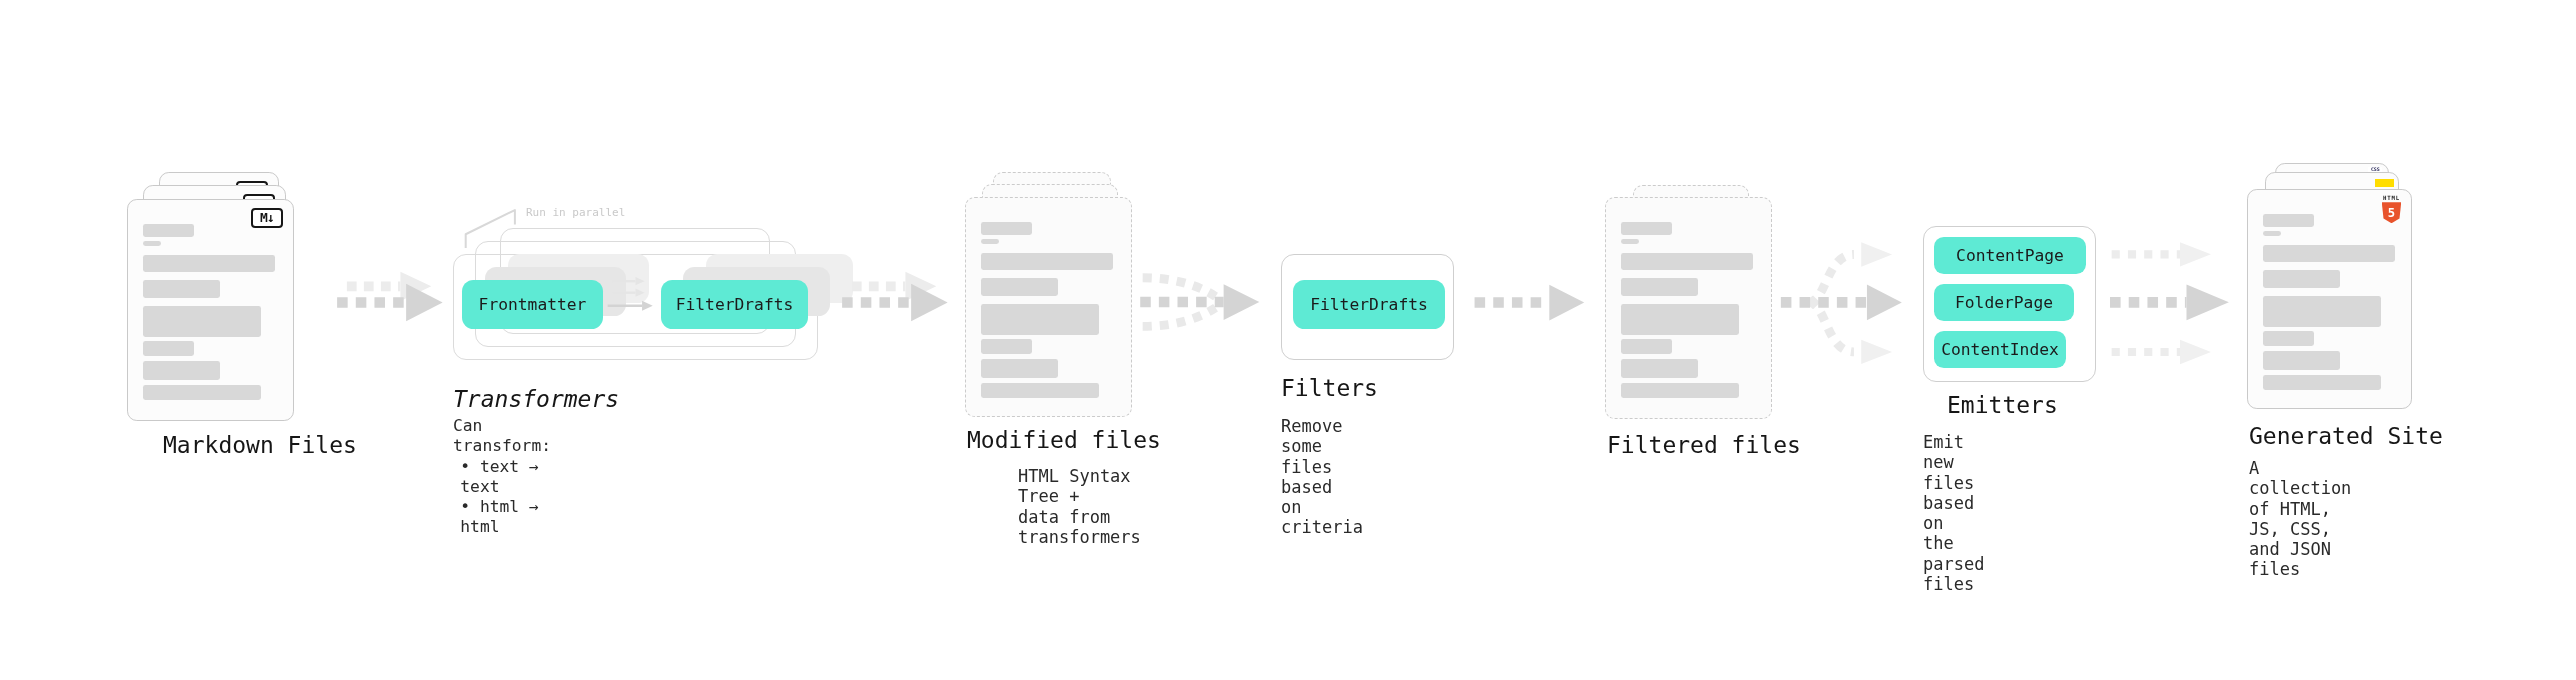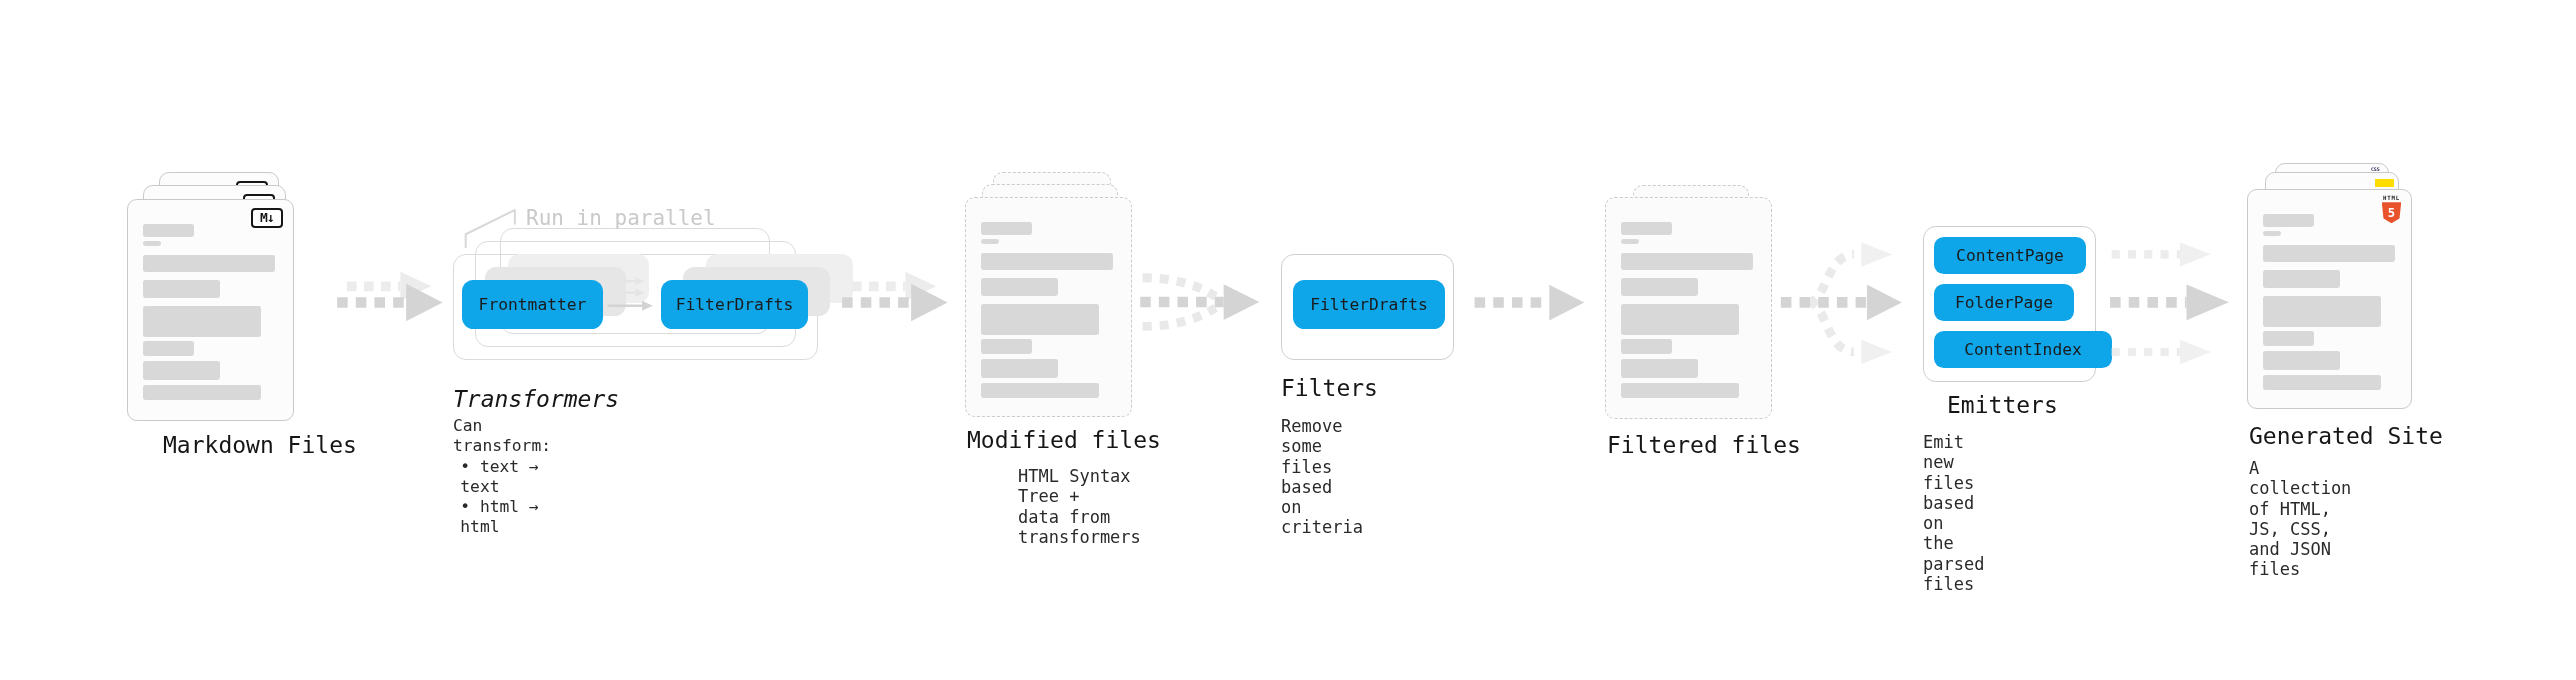--- a/index.html
+++ b/index.html
@@ -14,33 +14,33 @@
 
   
   .md-badge{position:absolute;top:8.1px;right:9.8px;width:32.5px;height:19.5px;background:#ffffff;
             border:2.4px solid #161616;border-radius:4.1px;display:flex;align-items:center;justify-content:center;
             font-size:13px;font-weight:bold;color:#161616;letter-spacing:-0.8px;box-sizing:border-box;}
 
   
   .tbox{position:absolute;box-sizing:border-box;border:1.6px solid #dbdbdb;border-radius:13px;background:transparent;}
 
   
-  .node{position:absolute;box-sizing:border-box;background:#0ea5e9;border-radius:11.4px;
+  .node{position:absolute;box-sizing:border-box;background:#5eead4;border-radius:11.4px;
         display:flex;align-items:center;justify-content:center;font-size:16.3px;color:#1b1b1b;white-space:nowrap;}
   .node.ghost1{background:#e6e6e6;}
   .node.ghost2{background:#efefef;}
 
   
   .panel{position:absolute;box-sizing:border-box;border:1.6px solid #cfcfcf;border-radius:13px;background:#ffffff;}
 
   .title{position:absolute;font-size:23px;color:#161616;white-space:nowrap;}
   .subtitle{position:absolute;font-size:17px;line-height:20.3px;color:#2a2a2a;white-space:pre-line;}
   .desc{position:absolute;font-size:16.3px;line-height:20.3px;color:#2a2a2a;}
   .desc .item{margin-left:7.3px;}
-  .note{position:absolute;font-size:21px;color:#c9c9c9;white-space:nowrap;}
+  .note{position:absolute;font-size:11px;color:#c9c9c9;white-space:nowrap;}
 
   
   .css-badge{position:absolute;top:3.3px;right:5.7px;width:14px;height:8.1px;background:#ffffff;
              display:flex;flex-direction:column;align-items:center;justify-content:flex-start;}
   .css-badge .txt{font-size:4.9px;line-height:4.9px;font-weight:bold;color:#1a1a4e;letter-spacing:0;}
   .css-badge .bar{width:12.2px;height:2.4px;background:#2b63f0;margin-top:0.8px;}
   .js-badge{position:absolute;top:5.7px;right:4.1px;width:18.7px;height:8.1px;background:#ffdd00;}
   .html-badge{position:absolute;top:4.9px;right:9px;width:21px;display:flex;flex-direction:column;align-items:center;}
   .html-badge .label{font-size:5.7px;line-height:6.5px;font-weight:bold;color:#222222;letter-spacing:0.8px;}
   .html-badge .shield{width:19.5px;height:21px;margin-top:0.8px;background:#e8532c;
@@ -183,21 +183,21 @@
     <path d="M40 84 C62 84 62 145 96 145" stroke="#eaeaea" stroke-width="11" stroke-dasharray="11 10" fill="none"></path>
     <polygon points="105,130 105,160 143,145" fill="#f0f0f0"></polygon>
     <path d="M6 84 H112" stroke="#d4d4d4" stroke-width="13" stroke-dasharray="13 10" fill="none"></path>
     <polygon points="112,62 112,106 155,84" fill="#d4d4d4"></polygon>
   </svg>
 
   <div class="stage">
     <div class="panel" style="left:1923px;top:226px;width:173px;height:156px;"></div>
     <div class="node" style="left:1934px;top:237px;width:152px;height:37px;border-radius:9.8px;">ContentPage</div>
     <div class="node" style="left:1934px;top:284px;width:140px;height:37px;border-radius:9.8px;">FolderPage</div>
-    <div class="node" style="left:1934px;top:331px;width:178px;height:37px;border-radius:9.8px;text-align:right;">ContentIndex</div>
+    <div class="node" style="left:1934px;top:331px;width:132px;height:37px;border-radius:9.8px;text-align:right;">ContentIndex</div>
     <div class="title" style="left:1923px;top:392px;margin-left:24px;">Emitters</div>
     <div class="subtitle" style="left:1923px;top:432px;">Emit new files based on
 the parsed files</div>
   </div>
 
   <svg style="left:2105px;top:234px;" width="137" height="140" viewBox="0 0 168 172">
     <path d="M8 25 H92" stroke="#ececec" stroke-width="10" stroke-dasharray="10 10" fill="none"></path>
     <polygon points="92,10 92,40 130,25" fill="#f0f0f0"></polygon>
     <path d="M6 84 H100" stroke="#d4d4d4" stroke-width="13" stroke-dasharray="13 10" fill="none"></path>
     <polygon points="100,62 100,106 152,84" fill="#d4d4d4"></polygon>

